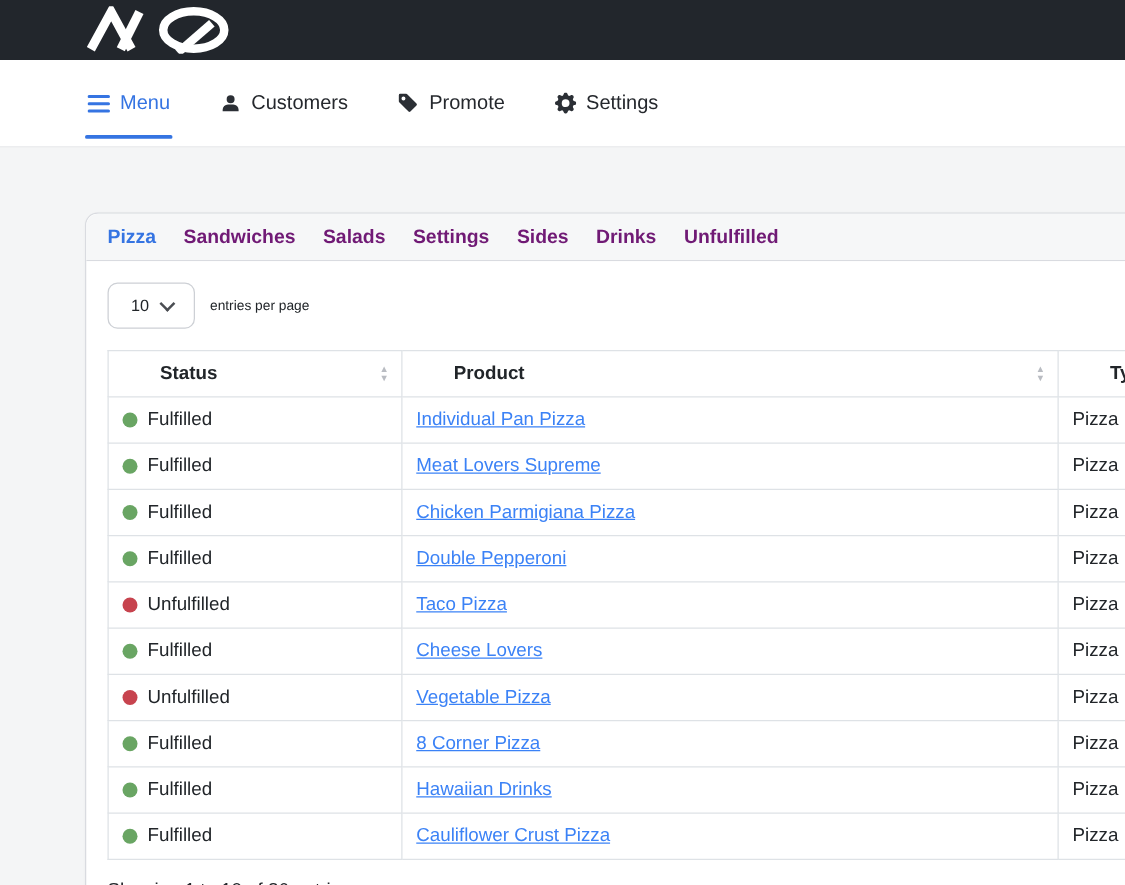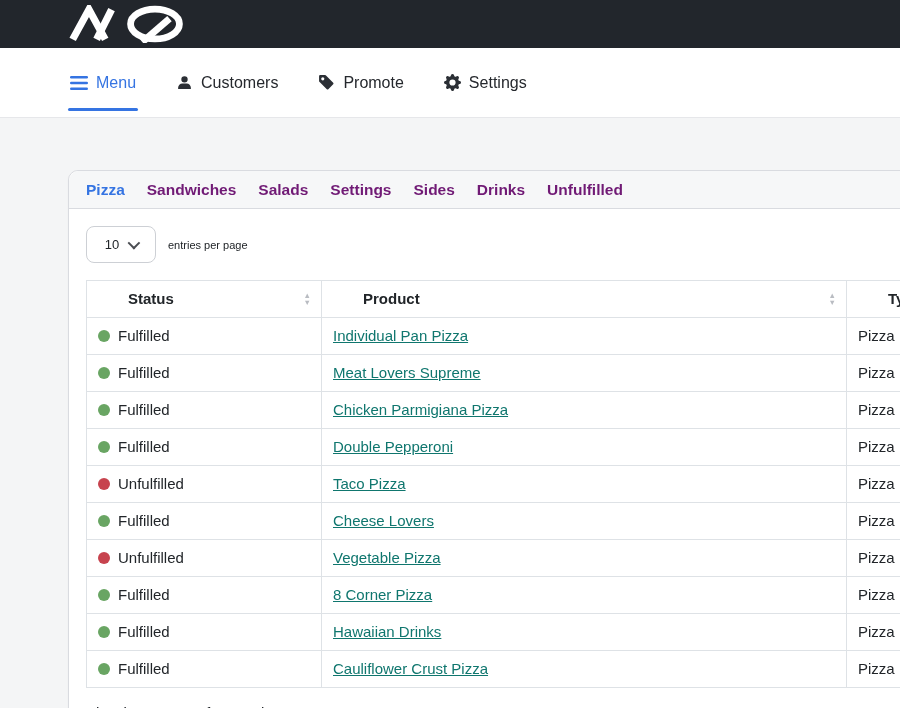--- a/index.html
+++ b/index.html
@@ -47,21 +47,21 @@
     line-height:22px; vertical-align:middle; }
   th { font-weight:700; position:relative;padding-left:41px; }
   .sort { position:absolute; right:10px; top:50%; transform:translateY(-50%);
     display:flex; flex-direction:column; align-items:center; color:#b9bcc2;
     font-size:7.5px; line-height:6.5px; }
   .sort-up::before { content:"▲"; } .sort-down::before { content:"▼"; }
   .status-wrap { display:flex; align-items:center; gap:8px;text-align:right; }
   .dot { width:12px; height:12px; border-radius:50%; flex:0 0 auto; }
   .dot[data-status="fulfilled"]   { background:#69a563; }
   .dot[data-status="unfulfilled"] { background:#c7434e; }
-  a.product-link { color:#0f766e; text-decoration:underline; cursor:pointer; }
+  a.product-link { color:#3b82f6; text-decoration:underline; cursor:pointer; }
 
   .summary { margin-top:16px; font-size:15px; font-weight:500; color:#212529; }
 </style>
 </head>
 <body>
 
 <header class="topbar">
   <a aria-label="logo">
     <svg class="logo-svg" width="140" height="38" viewBox="0 0 150 42" fill="none" stroke="#ffffff" stroke-width="8" stroke-linecap="butt">
       <path d="M5 38 L23 5 L41 38"></path>

